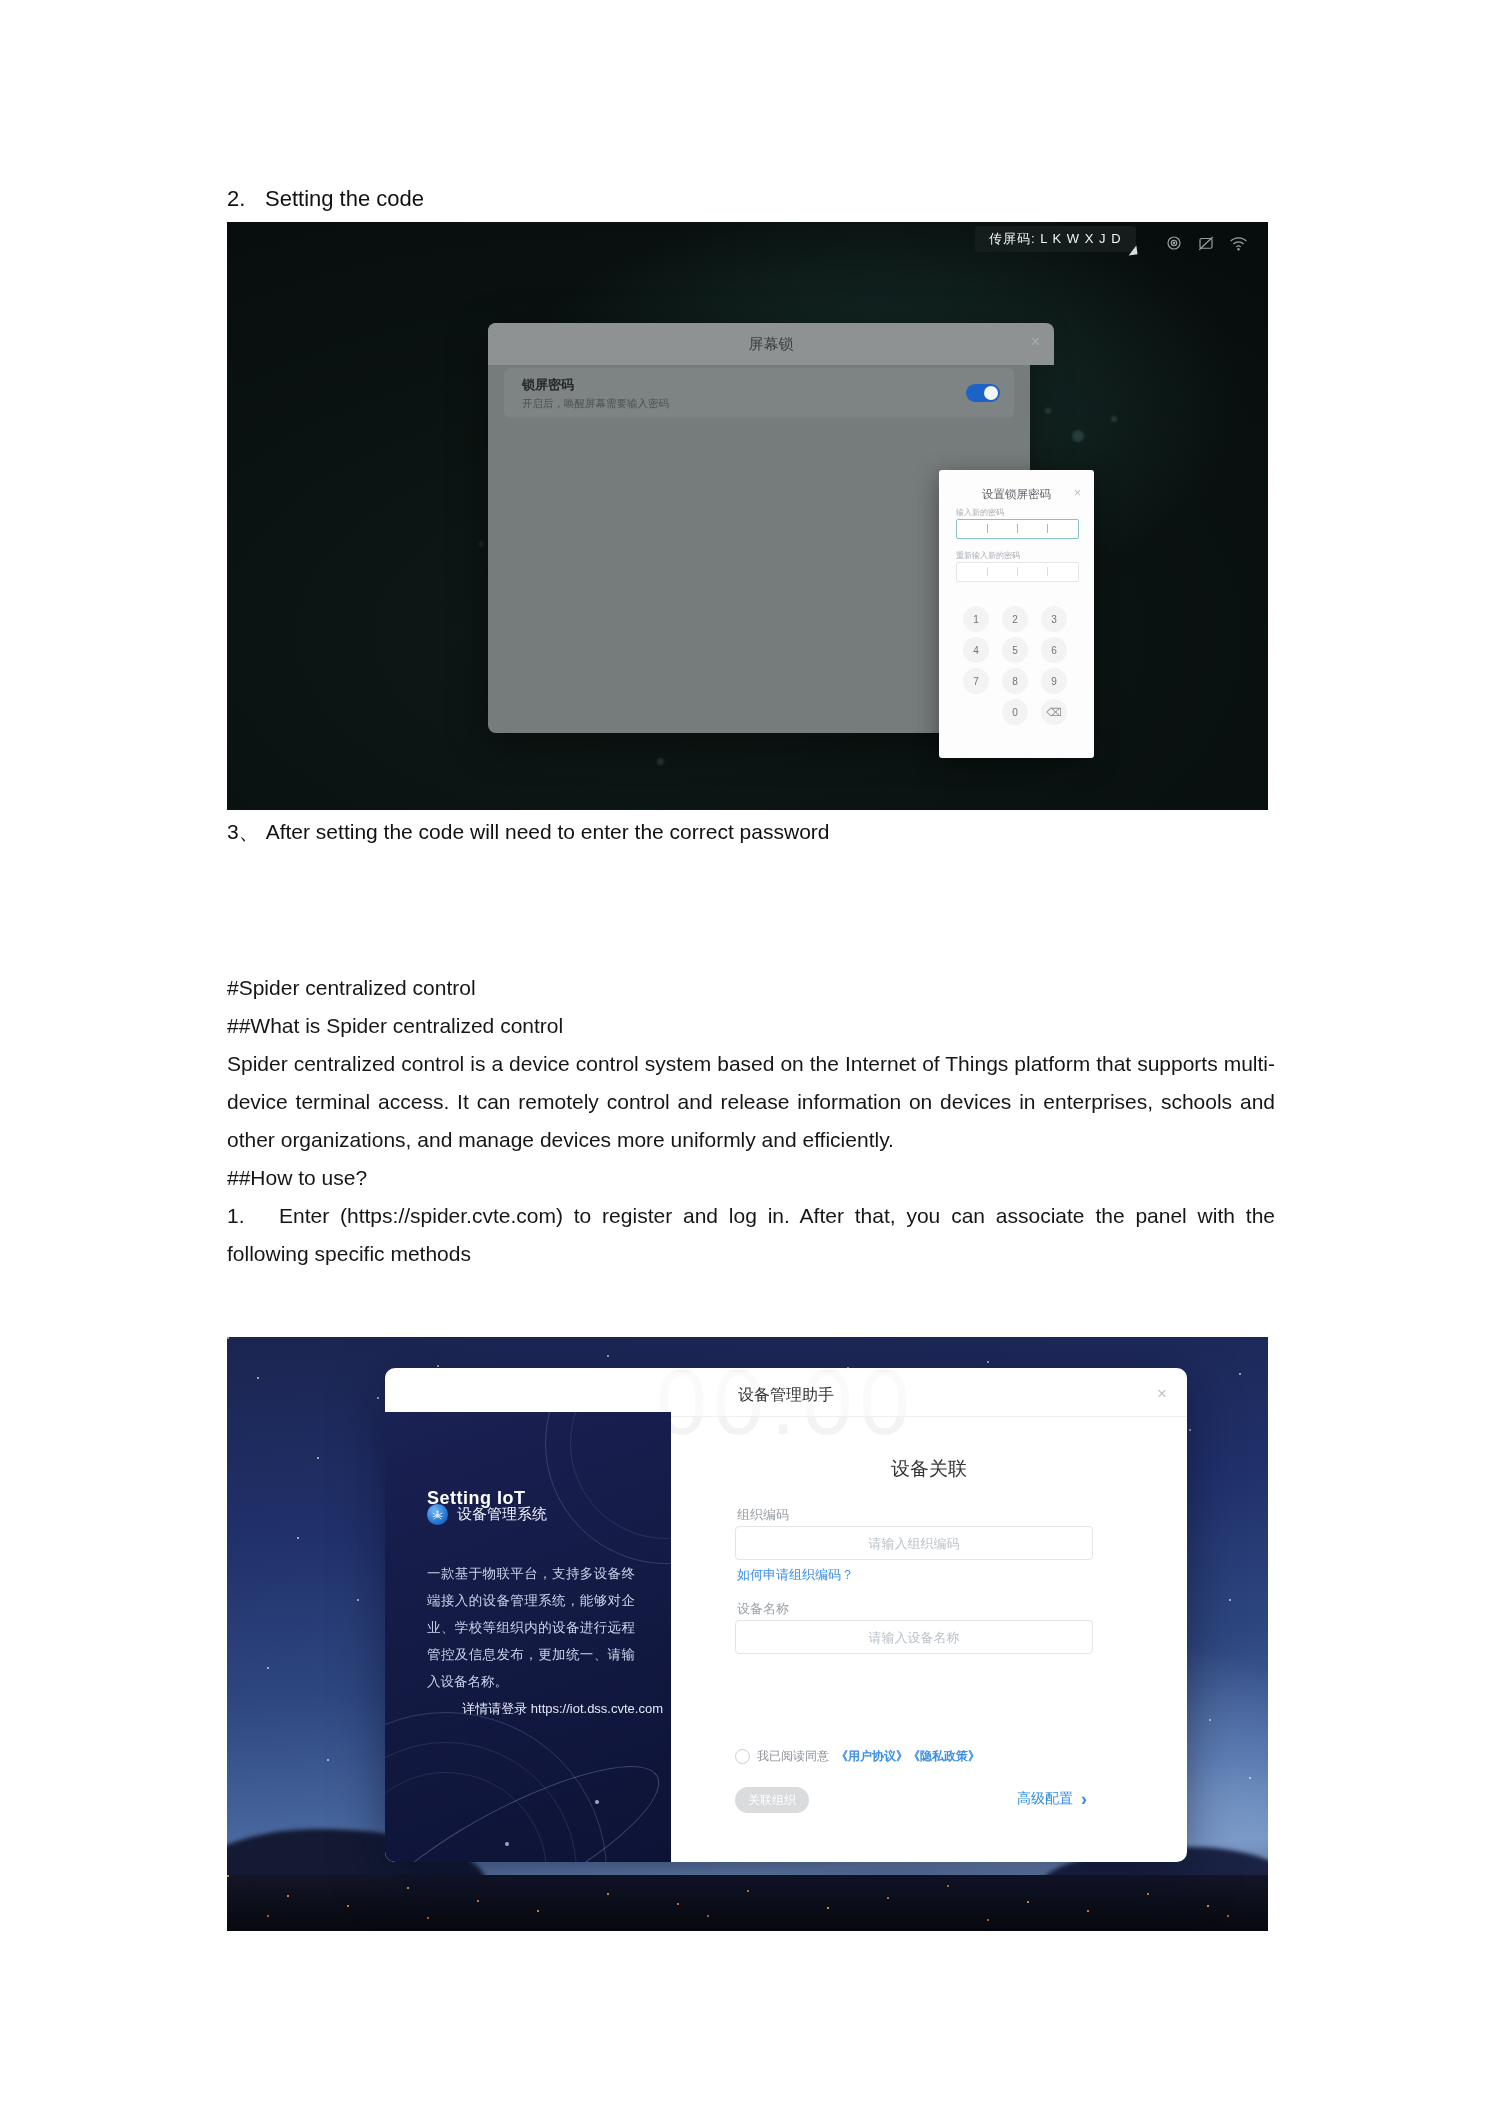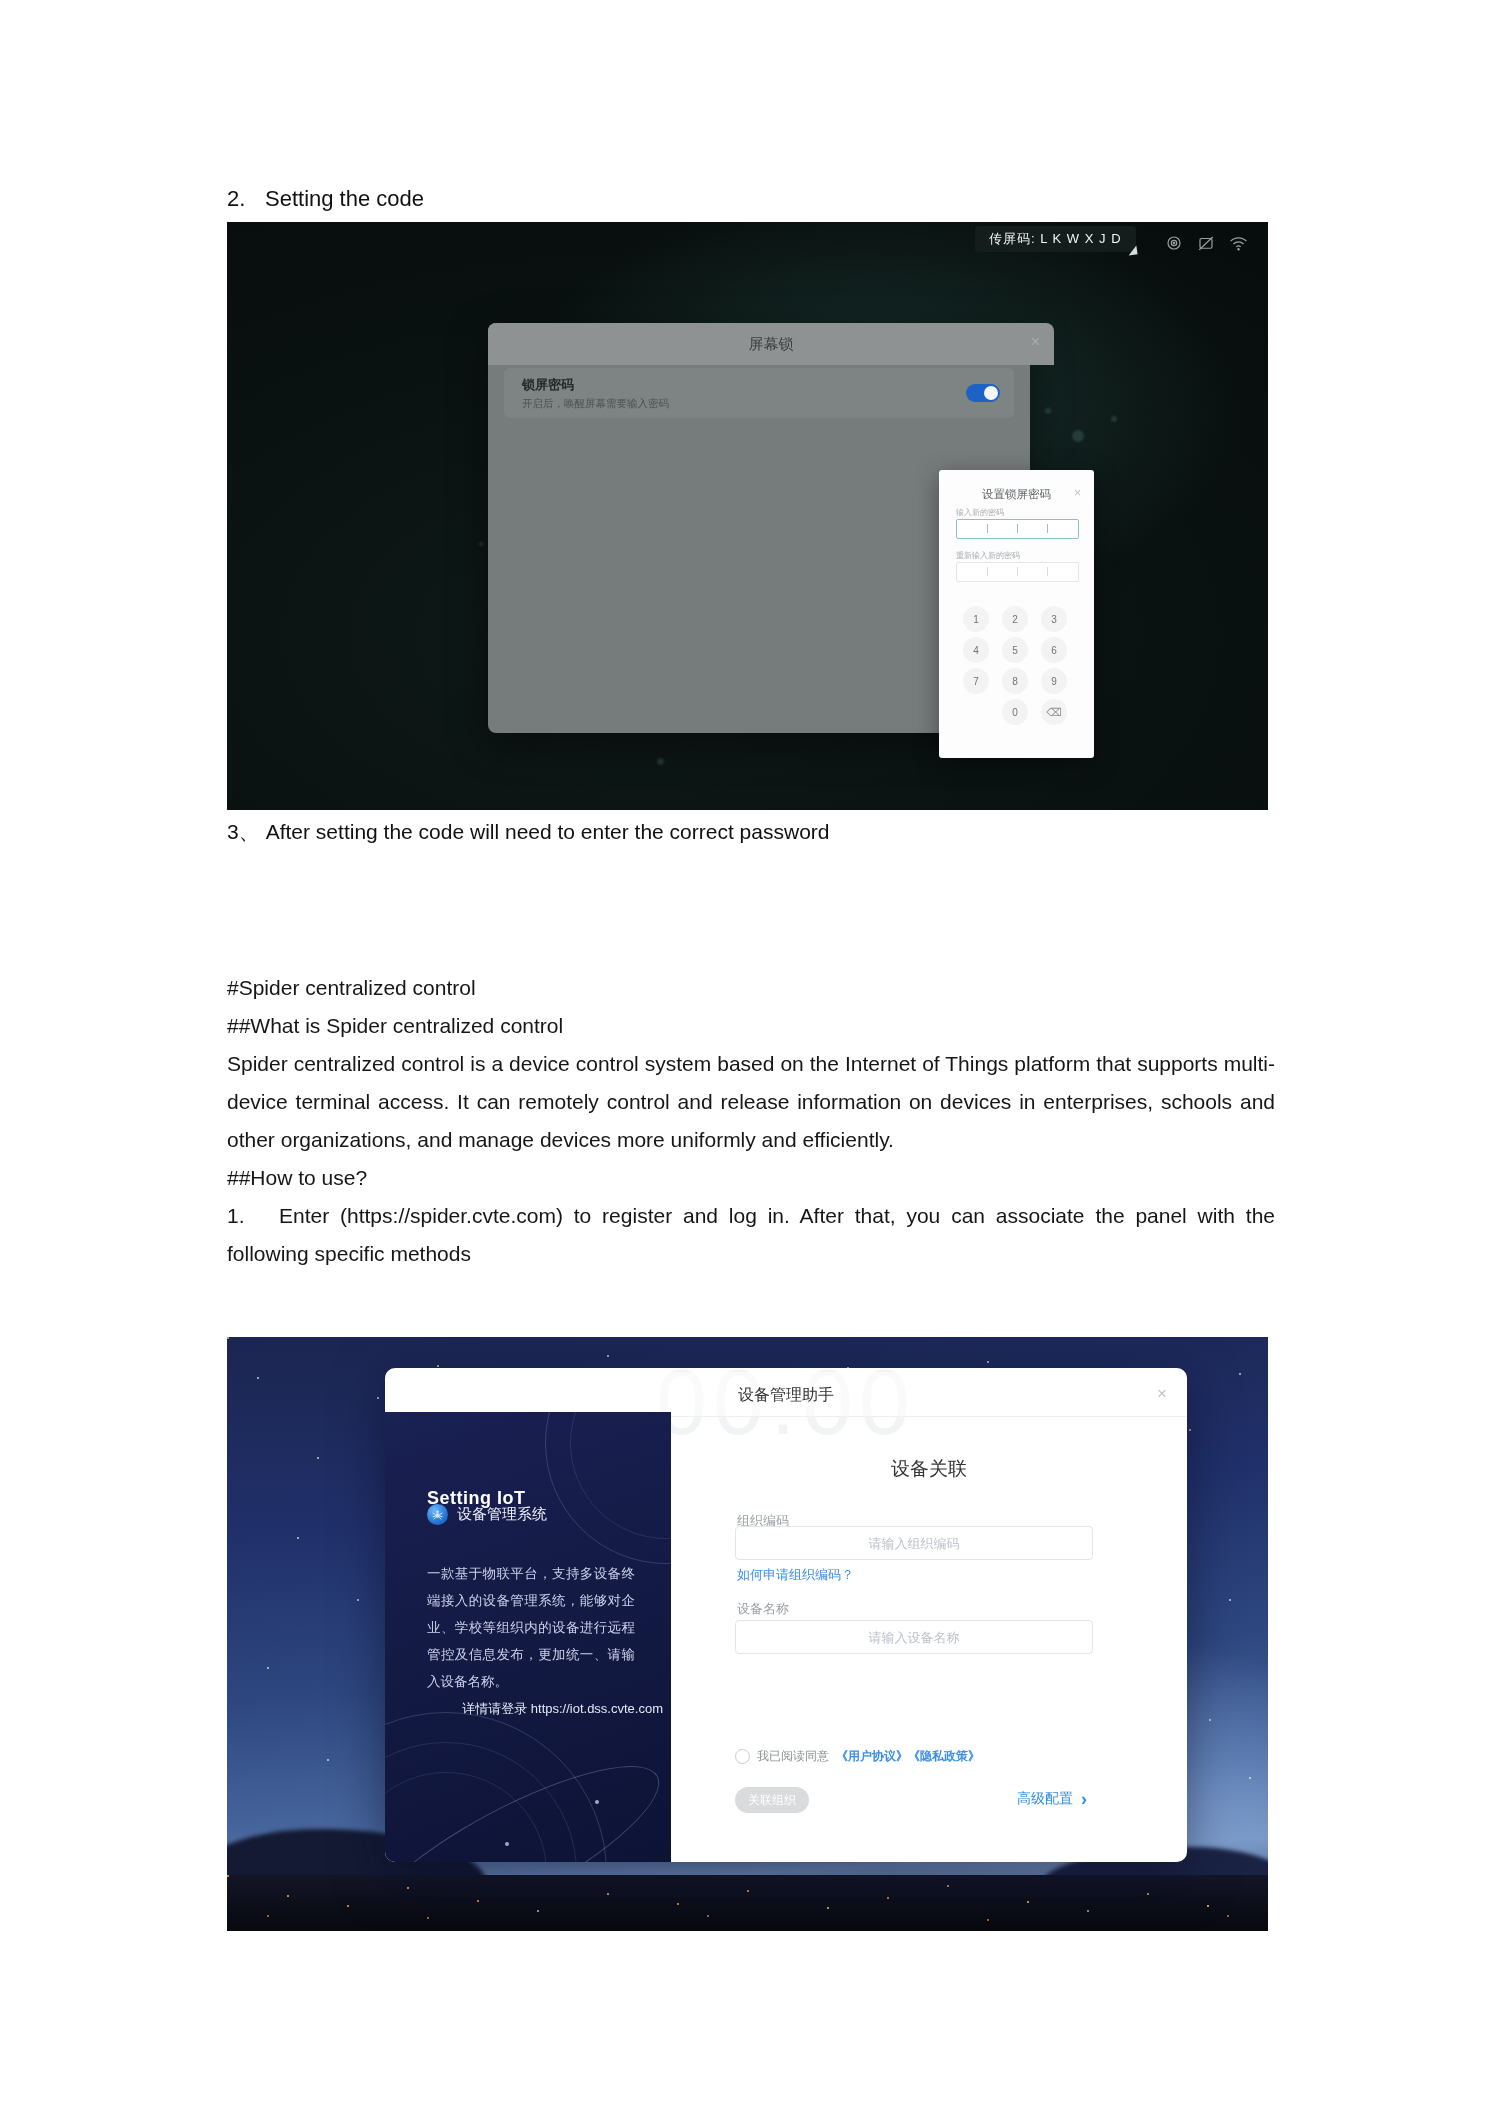--- a/index.html
+++ b/index.html
@@ -284,21 +284,21 @@
           </span>
           <span class="lp-sysname">设备管理系统</span>
         </div>
         <div class="lp-desc">一款基于物联平台，支持多设备终端接入的设备管理系统，能够对企业、学校等组织内的设备进行远程管控及信息发布，更加统一、请输入设备名称。</div>
         <div class="lp-login">详情请登录 https://iot.dss.cvte.com</div>
 
       </div>
 
       <div class="form-title">设备关联</div>
 
-      <div class="f-label" style="top:144px;">组织编码</div>
+      <div class="f-label" style="top:138px;">组织编码</div>
       <input class="f-input" style="top: 158px;" placeholder="请输入组织编码">
       <div class="f-help">如何申请组织编码？</div>
 
       <div class="f-label" style="top:232px;">设备名称</div>
       <input class="f-input" style="top: 252px;" placeholder="请输入设备名称">
 
       <div class="agree-row">
         <span class="radio"></span>
         <span class="agree-prefix">我已阅读同意</span>
         <span class="agree-links">《用户协议》《隐私政策》</span>

